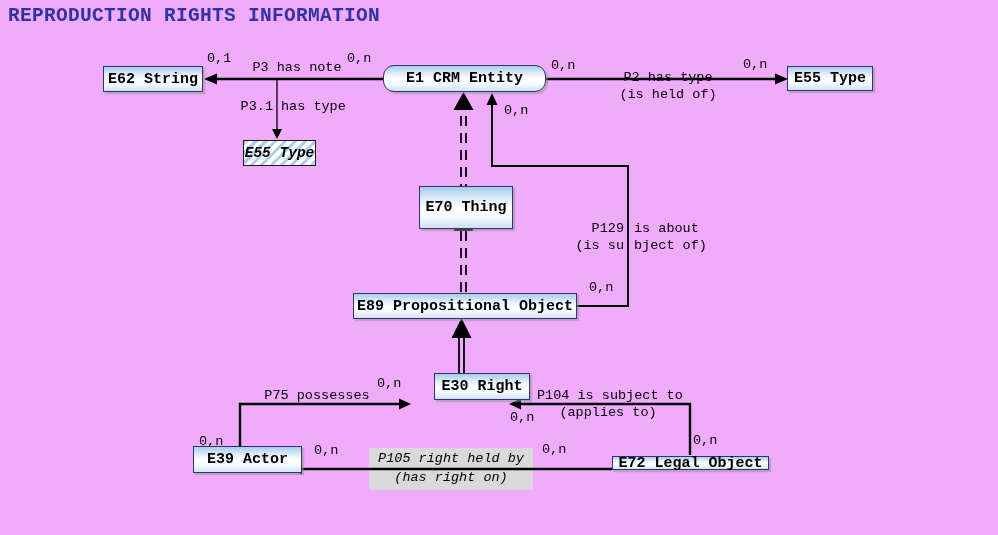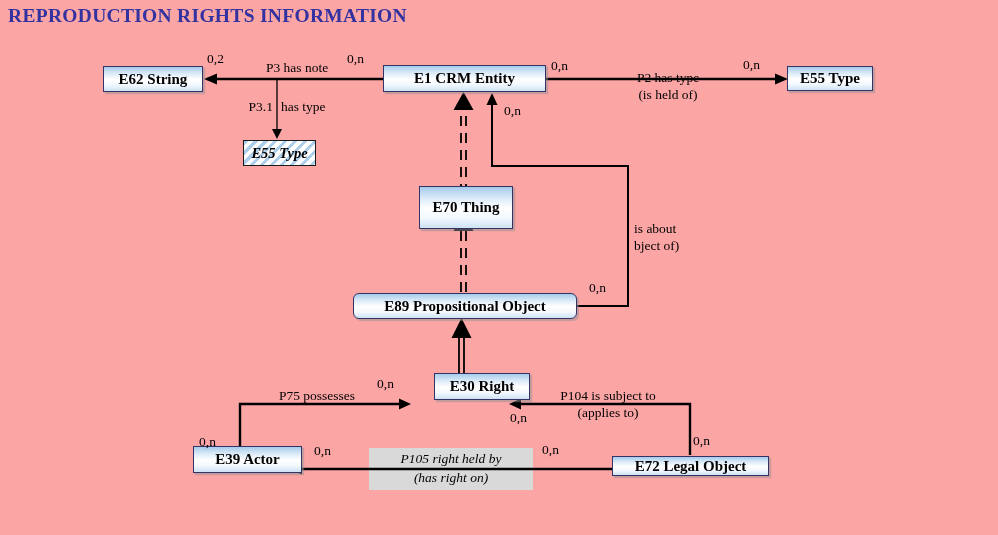--- a/index.html
+++ b/index.html
@@ -1,17 +1,17 @@
 <!DOCTYPE html>
 <html><head>
 <meta charset="utf-8">
 <style>
   html,body{margin:0;padding:0;background:#ffffff;}
-  #stage{position:relative;width:998px;height:535px;background:#fca5a5;overflow:hidden;
-         font-family:Liberation Serif, serif;}
+  #stage{position:relative;width:998px;height:535px;background:#f0abfc;overflow:hidden;
+         font-family:Liberation Mono, monospace;}
   #diagram-title{position:absolute;left:8px;top:5px;font-size:19.5px;font-weight:bold;
          color:#3232a0;letter-spacing:.3px;z-index:4;}
   .entity{position:absolute;box-sizing:border-box;border:1.5px solid #333366;
          background:linear-gradient(180deg,#a6cbeb 0%,#dcebf8 28%,#ffffff 52%,#f4f9fe 74%,#cde2f4 100%);
          display:flex;align-items:center;justify-content:center;
          font-size:15px;font-weight:bold;color:#000;z-index:3;
          box-shadow:2px 2px 1px rgba(145,145,145,.5);white-space:nowrap;}
   .entity.meta{background:#ffffff repeating-linear-gradient(135deg,#aecfec 0,#aecfec 3px,rgba(255,255,255,0) 3px,rgba(255,255,255,0) 7px);
          font-style:italic;font-size:14.5px;border:1.2px solid #1a1a1a;box-shadow:none;}
   .lbl{position:absolute;font-size:13.5px;color:#000;white-space:nowrap;z-index:4;line-height:17px;}
@@ -55,44 +55,48 @@
       <polygon points="411,404 399,398.5 399,409.5"></polygon>
       <polygon points="509,404 521,398.5 521,409.5"></polygon>
       <polygon points="289,469 302,463.5 302,474.5"></polygon>
       <polygon points="463.5,92 453.5,110 473.5,110"></polygon>
       <polygon points="463.5,213 453.5,231 473.5,231"></polygon>
       <polygon points="461.5,318 451.5,338 471.5,338"></polygon>
     </g>
   </svg>
 
   <div class="entity" style="left:103px;top:66px;width:100px;height:26px;">E62 String</div>
-  <div class="entity" style="left:383px;top:65px;width:163px;height:27px;">E1 CRM Entity</div>
+  <div class="entity" style="left:383px;top:65px;width:163px;height:27px;border-radius:11px;">E1 CRM Entity</div>
   <div class="entity" style="left:787px;top:66px;width:86px;height:25px;">E55 Type</div>
   <div class="entity meta" style="left:243px;top:140px;width:73px;height:26px;">E55 Type</div>
   <div class="entity" style="left:419px;top:186px;width:94px;height:43px;">E70 Thing</div>
-  <div class="entity" style="left:353px;top:293px;width:224px;height:26px;border-radius:6px;">E89 Propositional Object</div>
+  <div class="entity" style="left:353px;top:293px;width:224px;height:26px;">E89 Propositional Object</div>
   <div class="entity" style="left:412px;top:373px;width:96px;height:27px;margin-left:22px;">E30 Right</div>
   <div class="entity" style="left:193px;top:446px;width:109px;height:27px;">E39 Actor</div>
-  <div class="entity" style="left:612px;top:456px;width:157px;height:20px;">E72 Legal Object</div>
+  <div class="entity" style="left:612px;top:456px;width:157px;height:14px;">E72 Legal Object</div>
 
-  <div class="lbl" style="left:207px;top:50px;">0,2</div>
+  <div class="lbl" style="left:207px;top:50px;">0,1</div>
   <div class="lbl center" style="left:250px;top:59px;width:94px;">P3 has note</div>
   <div class="lbl" style="left:347px;top:50px;">0,n</div>
 
   <div class="lbl right" style="left:231px;top:98px;width:42px;">P3.1</div>
   <div class="lbl" style="left:281px;top:98px;">has type</div>
 
   <div class="lbl" style="left:551px;top:57px;">0,n</div>
   <div class="lbl center" style="left:612px;top:61px;width:112px;margin-top:8px;">
     <div>P2 has type</div>
     <div>(is held of)</div>
   </div>
   <div class="lbl" style="left:743px;top:56px;">0,n</div>
 
   <div class="lbl" style="left:504px;top:102px;">0,n</div>
+  <div class="lbl right" style="left:545px;top:220px;width:79px;">
+    <div>P129</div>
+    <div>(is su</div>
+  </div>
   <div class="lbl" style="left:634px;top:220px;">
     <div>is about</div>
     <div>bject of)</div>
   </div>
   <div class="lbl" style="left:589px;top:279px;">0,n</div>
 
   <div class="lbl" style="left:377px;top:375px;">0,n</div>
   <div class="lbl center" style="left:251px;top:387px;width:132px;">
     <div>P75 possesses</div>
   </div>

